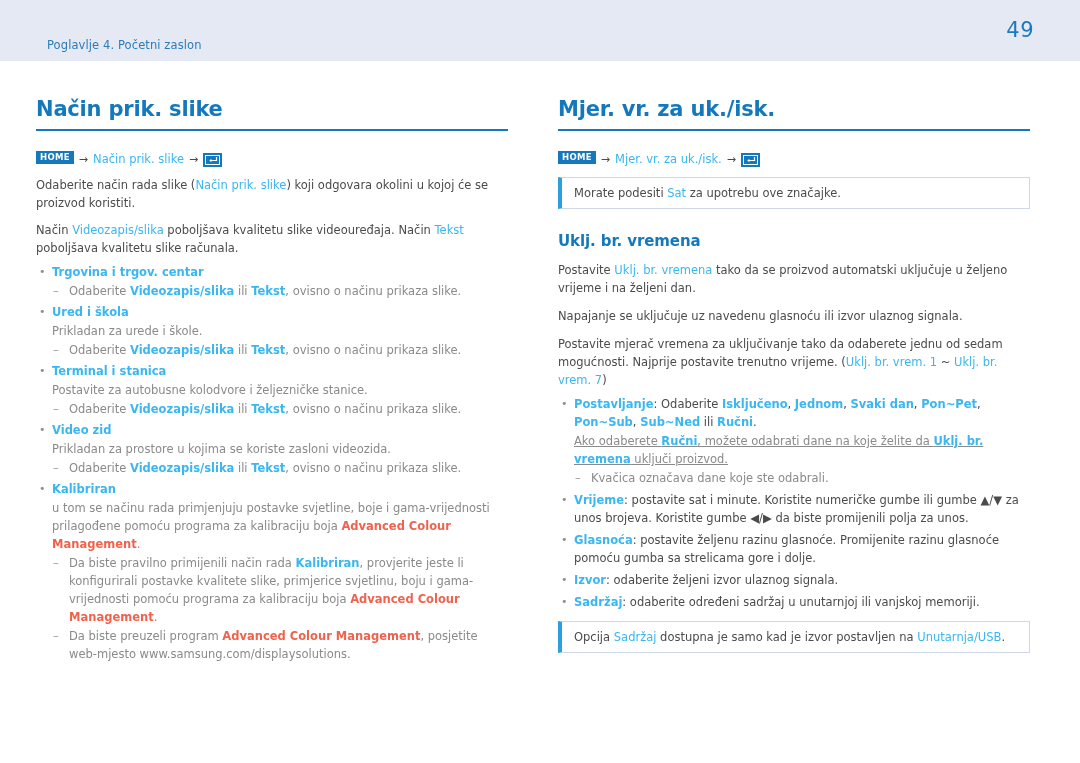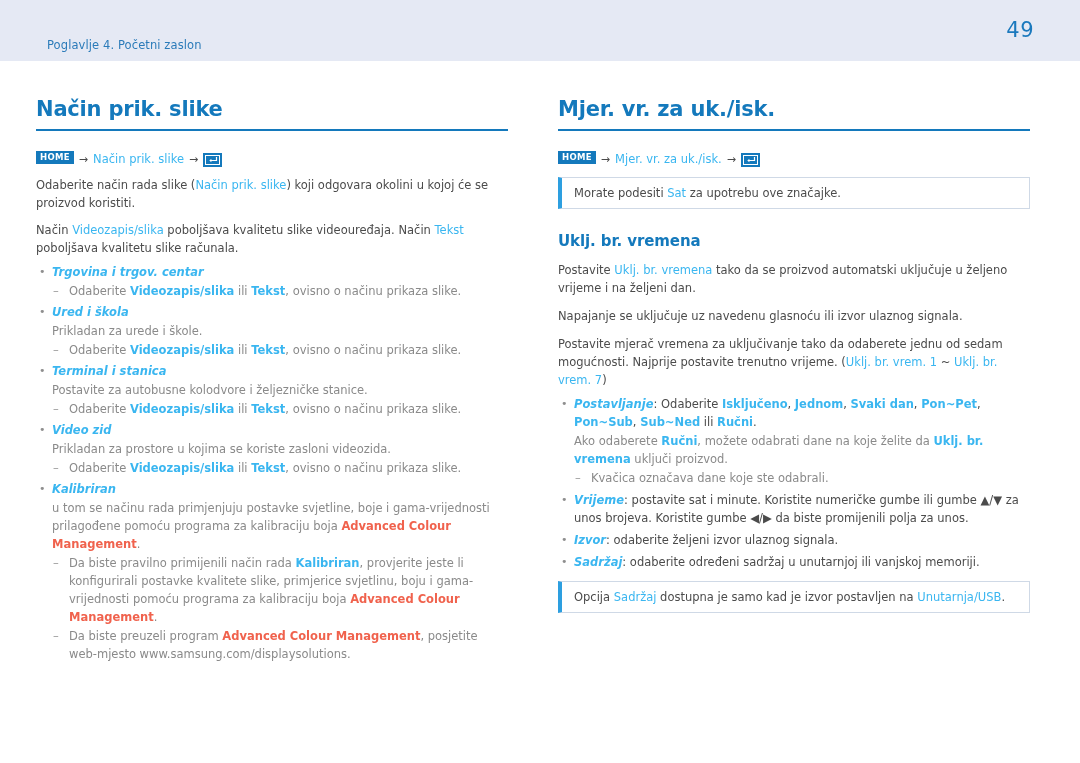--- a/index.html
+++ b/index.html
@@ -144,21 +144,21 @@
     line-height: 18px;
     color: #4b4b4b;
   }
   ul.lv1 > li::before {
     content: "•";
     position: absolute;
     left: 3px; top: 0;
     color: #8e8e8e;
     font-size: 11px;
   }
-  .li-head { color: #3ab6f0; font-weight: 600; font-style: italic; }
+  .li-head { color: #3ab6f0; font-weight: 600; }
   .li-desc {
     display: block;
     color: #8a8a8a;
     font-weight: 400;
     margin-top: 1px;
   }
   ul.lv2 {
     margin: 1px 0 0 0;
     padding: 0;
     list-style: none;
@@ -177,20 +177,21 @@
     left: 1px; top: 0;
     color: #a0a0a0;
   }
 
   
   .col-right ul.lv1 > li { color: #4b4b4b; margin-top: 4px; }
   .col-right .li-sub {
     display: block;
     color: #8a8a8a;
     margin-top: 1px;
+    text-decoration: underline;
   }
 
   
   .t-blue  { color: #3ab6f0; }
   .t-blue-b{ color: #3ab6f0; font-weight: 600; }
   .t-red   { color: #f0624d; font-weight: 700; }
   .t-dark  { color: #4b4b4b; }
 </style>
 </head>
 <body>
@@ -335,20 +336,23 @@
 
         <ul class="lv2">
           <li>Kvačica označava dane koje ste odabrali.</li>
         </ul>
       </li>
 
       <li>
         <span class="li-head">Vrijeme</span><span class="t-dark">: postavite sat i minute. Koristite numeričke gumbe ili gumbe ▲/▼ za unos brojeva. Koristite gumbe ◀/▶ da biste promijenili polja za unos.</span>
       </li>
 
+      <li>
+        <span class="li-head">Glasnoća</span><span class="t-dark">: postavite željenu razinu glasnoće. Promijenite razinu glasnoće pomoću gumba sa strelicama gore i dolje.</span>
+      </li>
 
       <li>
         <span class="li-head">Izvor</span><span class="t-dark">: odaberite željeni izvor ulaznog signala.</span>
       </li>
 
       <li>
         <span class="li-head">Sadržaj</span><span class="t-dark">: odaberite određeni sadržaj u unutarnjoj ili vanjskoj memoriji.</span>
       </li>
 
     </ul>

